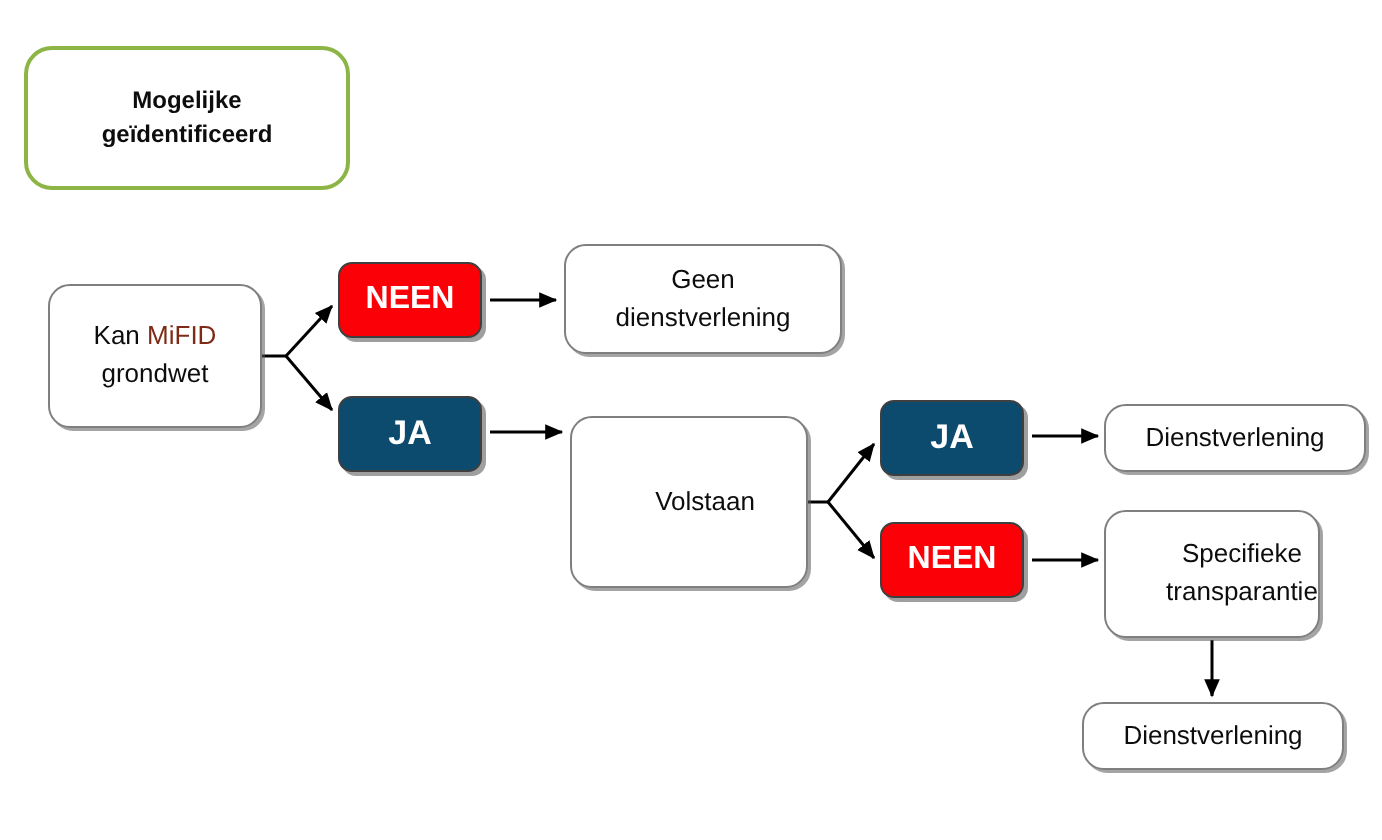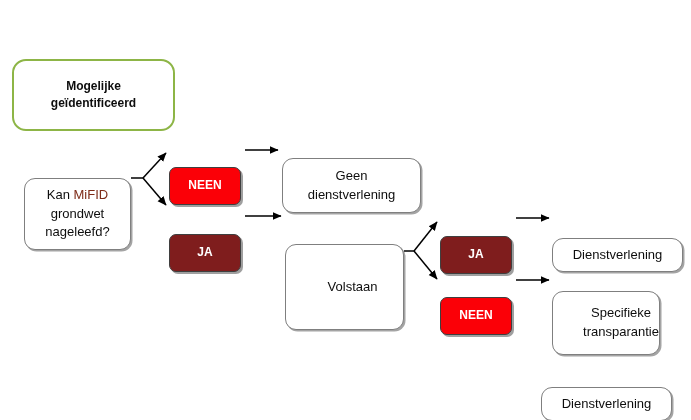--- a/index.html
+++ b/index.html
@@ -18,21 +18,20 @@
     overflow: hidden;
   }
   .node {
     position: absolute;
     box-sizing: border-box;
     display: flex;
     align-items: center;
     justify-content: center;
     text-align: center;
     line-height: 1.45;
-    margin-top: 36px;
   }
   
   .box-plain {
     background: #ffffff;
     border: 1.6px solid #7f7f7f;
     border-radius: 11px;
     color: #0d0d0d;
     font-size: 13px;
   }
   .box-plain.shadow {
@@ -46,31 +45,31 @@
     color: #0d0d0d;
     font-size: 12px;
     font-weight: bold;
   }
   
   .chip-red {
     background: #fb0007;
     border: 1.6px solid #3f3f3f;
     border-radius: 7px;
     color: #ffffff;
-    font-size: 12px;
+    font-size: 16px;
     font-weight: bold;
     box-shadow: 2px 2px 0 rgba(80,80,80,0.55);
   }
   
   .chip-green {
-    background: #7f1d1d;
+    background: #0c4a6e;
     border: 1.6px solid #3f3f3f;
     border-radius: 7px;
     color: #ffffff;
-    font-size: 12px;
+    font-size: 17px;
     font-weight: bold;
     box-shadow: 2px 2px 0 rgba(80,80,80,0.55);
   }
   .lines {
     position: absolute;
     left: 0;
     top: 0;
     width: 691px;
     height: 420px;
     pointer-events: none;
@@ -120,21 +119,20 @@
       <span class="stack">geïdentificeerd</span>
     </div>
   </div>
 
   <div class="node box-plain shadow" style="left:24px; top:142px; width:107px; height:72px;">
     <div>
       <span class="stack">
         <span class="txt-strong">Kan </span><span class="txt-mifid">MiFID</span>
       </span>
       <span class="stack">grondwet</span>
-      <span class="stack txt-strong">nageleefd?</span>
     </div>
   </div>
 
   <div class="node chip-red" style="left:169px; top:131px; width:72px; height:38px;">
     <span>NEEN</span>
   </div>
 
   <div class="node chip-green" style="left:169px; top:198px; width:72px; height:38px;">
     <span>JA</span>
   </div>

